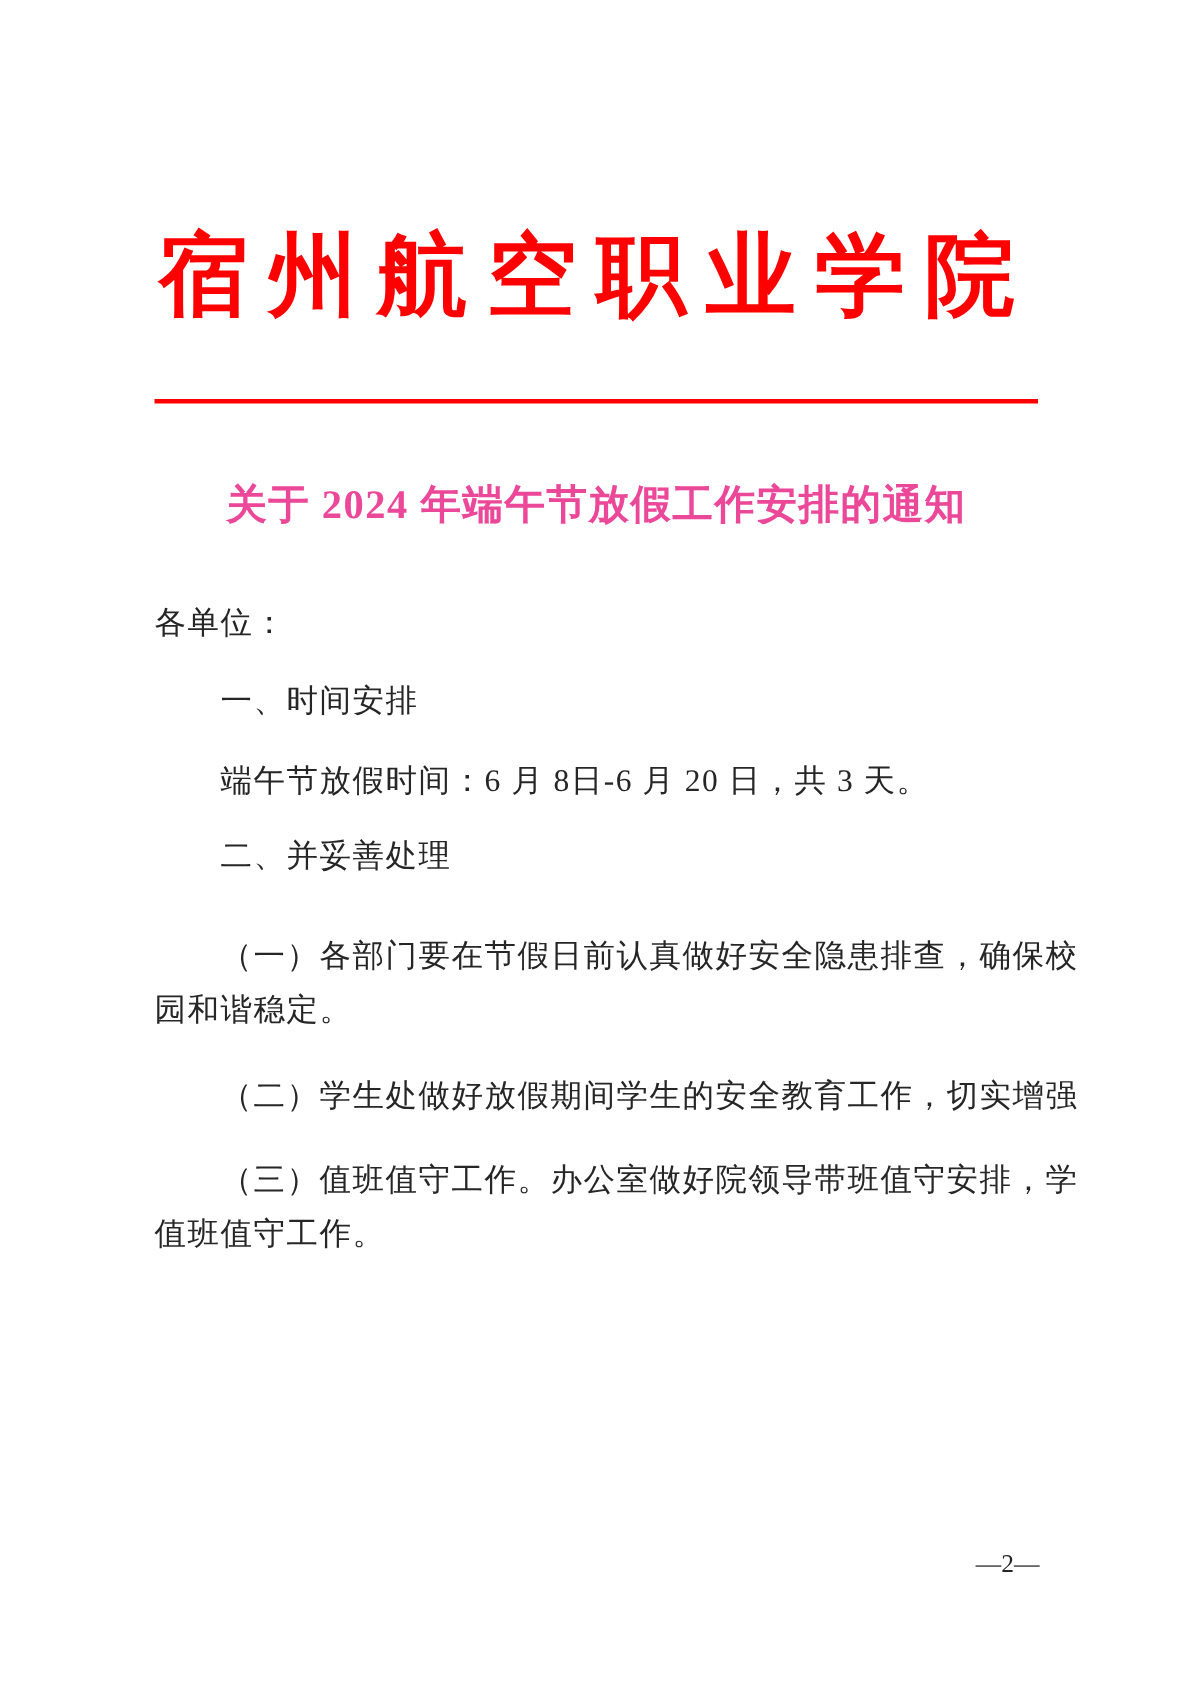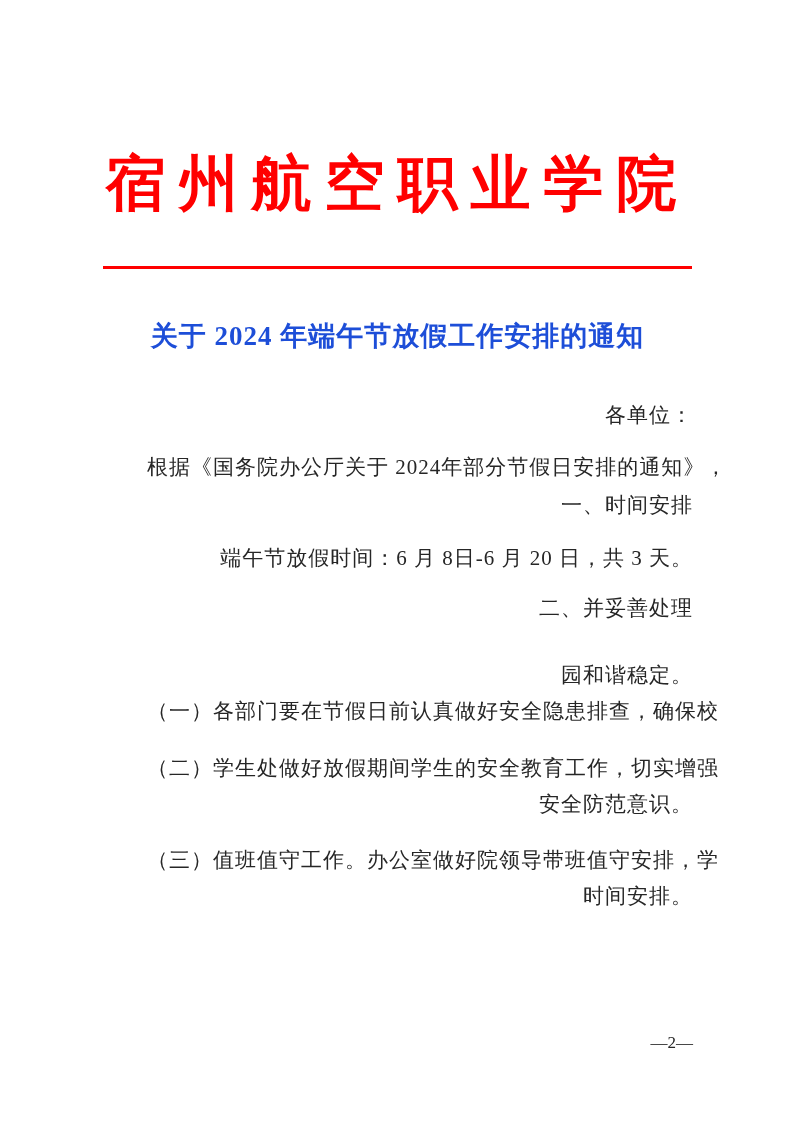--- a/index.html
+++ b/index.html
@@ -47,41 +47,40 @@
   .doc-title {
     position: absolute;
     top: 316px;
     left: 103px;
     width: 589px;
     height: 40px;
     line-height: 40px;
     text-align: center;
     font-size: 27px;
     font-weight: bold;
-    color: #1d4ed8;
+    color: #ec4899;
     letter-spacing: 1px;
     white-space: nowrap;
   }
   
   .body-block {
     position: absolute;
     top: 397px;
     left: 103px;
     width: 590px;
     font-size: 21px;
     color: var(--body_text);
     letter-spacing: 1px;
   }
   .para { margin: 0; }
   .line {
     display: block;
     height: 36px;
     line-height: 36px;
     white-space: nowrap;
-    text-align: right;
   }
   .line.fi { padding-left: 44px; }     
   .mt-p2 { margin-top: 16px; }
   .mt-p3 { margin-top: 2px;  }
   .mt-p4 { margin-top: 17px; }
   .mt-p5 { margin-top: 14px; }
   .mt-p6 { margin-top: 31px; }
   .mt-p7 { margin-top: 21px; }
   .mt-p8 { margin-top: 20px;  }
   
@@ -107,47 +106,45 @@
 
   <div class="doc-title">关于 2024 年端午节放假工作安排的通知</div>
 
   <div class="body-block">
 
     <div class="para">
       <span class="line">各单位：</span>
     </div>
 
     <div class="para mt-p2">
-      <span class="line fi">根据《国务院办公厅关于 2024年部分节假日安排的通知》，</span>
     </div>
 
     <div class="para mt-p3">
       <span class="line fi">一、时间安排</span>
     </div>
 
     <div class="para mt-p4">
       <span class="line fi">端午节放假时间：6 月 8日-6 月 20 日，共 3 天。</span>
     </div>
 
     <div class="para mt-p5">
       <span class="line fi">二、并妥善处理</span>
     </div>
 
     <div class="para mt-p6">
+      <span class="line fi">（一）各部门要在节假日前认真做好安全隐患排查，确保校</span>
       <span class="line">园和谐稳定。</span>
-      <span class="line fi">（一）各部门要在节假日前认真做好安全隐患排查，确保校</span>
     </div>
 
     <div class="para mt-p7">
       <span class="line fi">（二）学生处做好放假期间学生的安全教育工作，切实增强</span>
-      <span class="line">安全防范意识。</span>
     </div>
 
     <div class="para mt-p8">
       <span class="line fi">（三）值班值守工作。办公室做好院领导带班值守安排，学</span>
-      <span class="line">时间安排。</span>
+      <span class="line">值班值守工作。</span>
     </div>
 
   </div>
 
   <div class="page-number">—2—</div>
 
 </div>
 
 </body></html>

